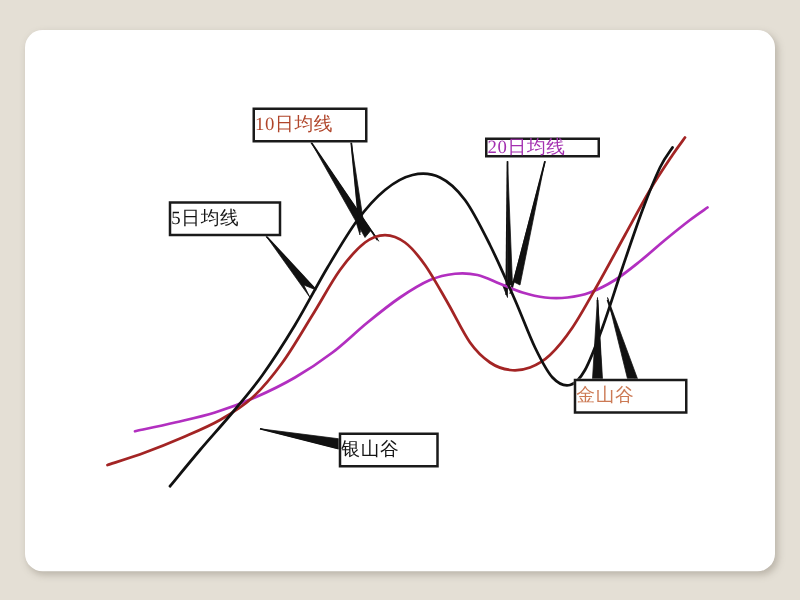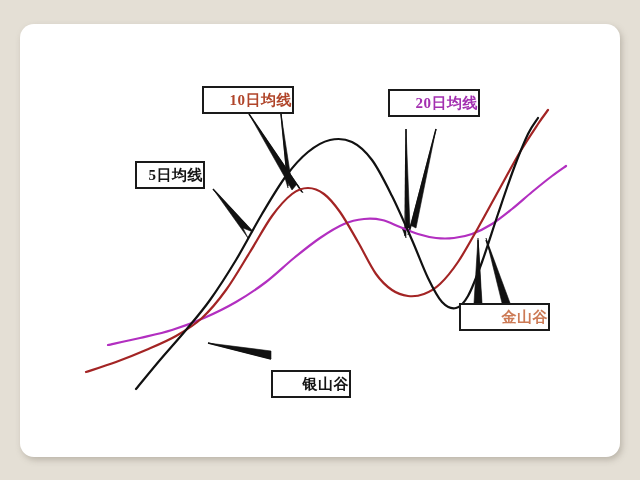--- a/index.html
+++ b/index.html
@@ -52,22 +52,22 @@
     stroke: #111111;
     stroke-width: 0.6;
   }
   .callout-box {
     position: absolute;
     border: 2px solid #1a1a1a;
     background: #ffffff;
     box-sizing: border-box;
     display: flex;
     align-items: center;
-    justify-content: flex-end;
-    font-weight: bold;
+    justify-content: flex-start;
+    font-weight: normal;
     letter-spacing: 0.5px;
     white-space: nowrap;
     line-height: 1;
   }
   #label-ma5  { left: 135px; top: 161px; width: 90px;  height: 28px; font-size: 15px; color: #141414; }
   #label-ma10 { left: 202px; top: 86px;  width: 92px;  height: 28px; font-size: 15px; color: #b0452a; }
   #label-ma20 { left: 388px; top: 101px; width: 92px;  height: 28px; font-size: 15px; color: #a32fb0; }
   #label-silver { left: 271px; top: 346px; width: 80px; height: 28px; font-size: 15px; color: #141414; }
   #label-gold   { left: 459px; top: 303px; width: 80px; height: 28px; font-size: 15px; color: #cc7a55; }
 </style>
@@ -111,33 +111,33 @@
       <path class="leader-wedge" d="M 486 238 L 510 303 L 502 303 Z"></path>
     </g>
 
     <g>
       <path class="ma-line" d="M 108 345 C 113.33 343.83, 129.33 340.50, 140 338 C 150.67 335.50, 161.33 333.33, 172 330 C 182.67 326.67, 193.33 322.67, 204 318 C 214.67 313.33, 225.67 308.00, 236 302 C 246.33 296.00, 256.33 289.33, 266 282 C 275.67 274.67, 285.00 265.33, 294 258 C 303.00 250.67, 311.67 243.67, 320 238 C 328.33 232.33, 336.67 227.17, 344 224 C 351.33 220.83, 357.67 219.67, 364 219 C 370.33 218.33, 376.00 218.67, 382 220 C 388.00 221.33, 394.00 224.67, 400 227 C 406.00 229.33, 412.00 232.17, 418 234 C 424.00 235.83, 430.00 237.33, 436 238 C 442.00 238.67, 448.00 238.67, 454 238 C 460.00 237.33, 465.67 236.33, 472 234 C 478.33 231.67, 485.33 228.17, 492 224 C 498.67 219.83, 505.33 214.33, 512 209 C 518.67 203.67, 525.33 197.50, 532 192 C 538.67 186.50, 546.33 180.33, 552 176 C 557.67 171.67, 563.67 167.67, 566 166" stroke="#b22fc0" stroke-width="2.2"></path>
       <path class="ma-line" d="M 86 372 C 91.00 370.33, 106.00 365.67, 116 362 C 126.00 358.33, 136.00 354.33, 146 350 C 156.00 345.67, 166.67 341.33, 176 336 C 185.33 330.67, 193.67 325.67, 202 318 C 210.33 310.33, 218.00 301.00, 226 290 C 234.00 279.00, 242.33 264.33, 250 252 C 257.67 239.67, 265.00 225.67, 272 216 C 279.00 206.33, 286.00 198.67, 292 194 C 298.00 189.33, 302.67 188.00, 308 188 C 313.33 188.00, 318.67 190.00, 324 194 C 329.33 198.00, 334.33 204.00, 340 212 C 345.67 220.00, 352.00 231.67, 358 242 C 364.00 252.33, 370.33 266.00, 376 274 C 381.67 282.00, 386.67 286.33, 392 290 C 397.33 293.67, 402.67 295.33, 408 296 C 413.33 296.67, 418.67 296.00, 424 294 C 429.33 292.00, 434.33 289.33, 440 284 C 445.67 278.67, 451.67 271.33, 458 262 C 464.33 252.67, 471.00 240.33, 478 228 C 485.00 215.67, 493.00 200.67, 500 188 C 507.00 175.33, 513.67 162.67, 520 152 C 526.33 141.33, 533.33 131.00, 538 124 C 542.67 117.00, 546.33 112.33, 548 110" stroke="#a32424" stroke-width="2.2"></path>
       <path class="ma-line" d="M 136 389 C 140.00 384.17, 151.67 369.83, 160 360 C 168.33 350.17, 177.67 340.00, 186 330 C 194.33 320.00, 201.67 311.67, 210 300 C 218.33 288.33, 227.33 274.33, 236 260 C 244.67 245.67, 253.67 228.00, 262 214 C 270.33 200.00, 278.33 186.33, 286 176 C 293.67 165.67, 300.67 158.00, 308 152 C 315.33 146.00, 322.67 141.67, 330 140 C 337.33 138.33, 345.00 138.67, 352 142 C 359.00 145.33, 365.33 151.00, 372 160 C 378.67 169.00, 385.33 182.67, 392 196 C 398.67 209.33, 406.00 226.33, 412 240 C 418.00 253.67, 423.00 267.67, 428 278 C 433.00 288.33, 437.33 297.00, 442 302 C 446.67 307.00, 451.67 309.00, 456 308 C 460.33 307.00, 463.67 303.67, 468 296 C 472.33 288.33, 477.00 275.67, 482 262 C 487.00 248.33, 492.67 229.67, 498 214 C 503.33 198.33, 509.00 181.33, 514 168 C 519.00 154.67, 524.00 142.33, 528 134 C 532.00 125.67, 536.33 120.67, 538 118" stroke="#111111" stroke-width="2.2"></path>
     </g>
   </svg>
 
-  <div class="callout-box" id="label-ma5" style="left: 135px; top: 161px; width: 70px; height: 28px; color: rgb(20, 20, 20);">
+  <div class="callout-box" id="label-ma5" style="left: 135px; top: 161px; width: 90px; height: 28px; color: rgb(20, 20, 20);">
     <span>5日均线</span>
   </div>
 
   <div class="callout-box" id="label-ma10" style="left: 202px; top: 86px; width: 92px; height: 28px; color: rgb(176, 69, 42);">
     <span>10日均线</span>
   </div>
 
-  <div class="callout-box" id="label-ma20" style="left: 388px; top: 89px; width: 92px; height: 28px; color: rgb(163, 47, 176);">
+  <div class="callout-box" id="label-ma20" style="left: 388px; top: 110px; width: 92px; height: 16px; color: rgb(163, 47, 176);">
     <span>20日均线</span>
   </div>
 
-  <div class="callout-box" id="label-silver" style="left: 271px; top: 346px; width: 80px; height: 28px; color: rgb(20, 20, 20); margin-top: 24px;">
+  <div class="callout-box" id="label-silver" style="left: 271px; top: 346px; width: 80px; height: 28px; color: rgb(20, 20, 20);">
     <span>银山谷</span>
   </div>
 
   <div class="callout-box" id="label-gold" style="left: 459px; top: 303px; width: 91px; height: 28px; color: rgb(204, 122, 85);">
     <span>金山谷</span>
   </div>
 
 </div>
 
 </body></html>

